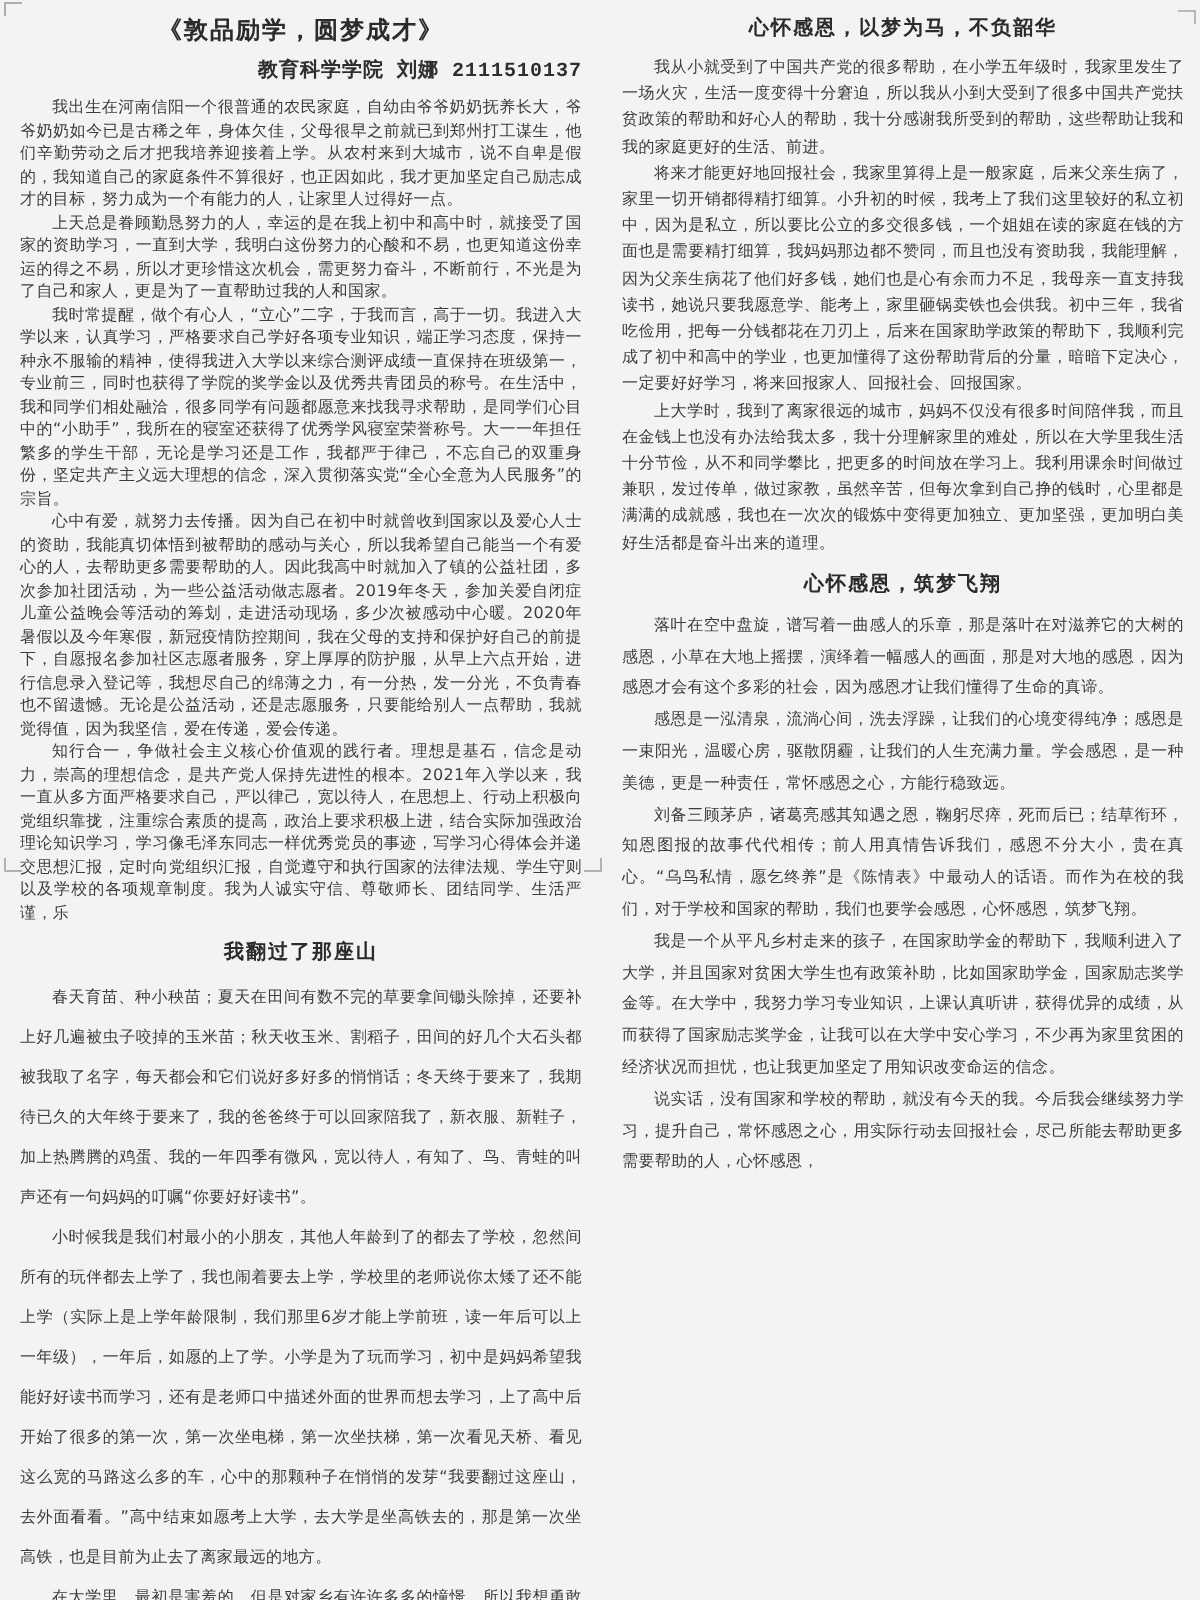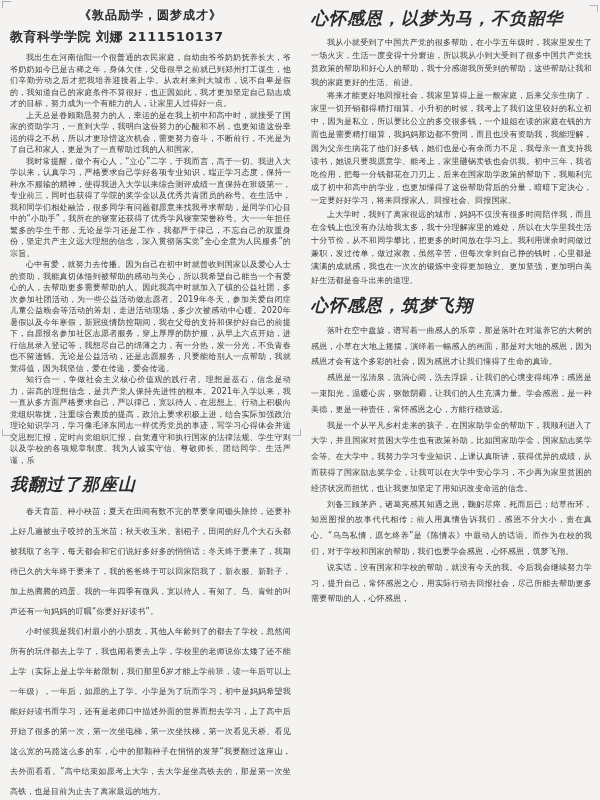--- a/index.html
+++ b/index.html
@@ -22,27 +22,27 @@
   }
   .col-left  { padding-left: 10px; padding-right: 9px; }
   .col-right { padding-left: 11px; padding-right: 8px; }
 
   h1.essay-title {
     font-size: 12px; font-weight: bold; text-align: center;
     color: #2b2b2b; letter-spacing: 1px;
     margin-top: 7px; margin-bottom: 4px; font-family: Liberation Serif, serif;
   }
   .byline {
-    font-size: 13px; font-weight: bold; text-align: left;
-    color: #2f2f2f; margin-bottom: 6px; letter-spacing: 0.5px;
+    font-size: 10px; font-weight: bold; text-align: right;
+    color: #2f2f2f; margin-bottom: 6px; letter-spacing: 0.5px; font-family: Liberation Mono, monospace;
   }
   h2.essay-title {
-    font-size: 17px; font-weight: bold; 
+    font-size: 10px; font-weight: bold; text-align: center;
     color: #2b2b2b; letter-spacing: 1px;
-    margin-top: 7px; margin-bottom: 6px; font-style: italic;
+    margin-top: 7px; margin-bottom: 6px;
   }
   p.body-text {
     font-size: 8px;
     text-align: justify;
     text-justify: inter-ideograph;
     text-indent: 2em;
     color: #3c3c3c;
     letter-spacing: 0.2px;
   }
   .essay1 p.body-text { line-height: 11.5px; }
@@ -89,19 +89,19 @@
     <div class="essay3">
       <h2 class="essay-title">心怀感恩，以梦为马，不负韶华</h2>
       <p class="body-text">我从小就受到了中国共产党的很多帮助，在小学五年级时，我家里发生了一场火灾，生活一度变得十分窘迫，所以我从小到大受到了很多中国共产党扶贫政策的帮助和好心人的帮助，我十分感谢我所受到的帮助，这些帮助让我和我的家庭更好的生活、前进。</p>
       <p class="body-text">将来才能更好地回报社会，我家里算得上是一般家庭，后来父亲生病了，家里一切开销都得精打细算。小升初的时候，我考上了我们这里较好的私立初中，因为是私立，所以要比公立的多交很多钱，一个姐姐在读的家庭在钱的方面也是需要精打细算，我妈妈那边都不赞同，而且也没有资助我，我能理解，因为父亲生病花了他们好多钱，她们也是心有余而力不足，我母亲一直支持我读书，她说只要我愿意学、能考上，家里砸锅卖铁也会供我。初中三年，我省吃俭用，把每一分钱都花在刀刃上，后来在国家助学政策的帮助下，我顺利完成了初中和高中的学业，也更加懂得了这份帮助背后的分量，暗暗下定决心，一定要好好学习，将来回报家人、回报社会、回报国家。</p>
       <p class="body-text">上大学时，我到了离家很远的城市，妈妈不仅没有很多时间陪伴我，而且在金钱上也没有办法给我太多，我十分理解家里的难处，所以在大学里我生活十分节俭，从不和同学攀比，把更多的时间放在学习上。我利用课余时间做过兼职，发过传单，做过家教，虽然辛苦，但每次拿到自己挣的钱时，心里都是满满的成就感，我也在一次次的锻炼中变得更加独立、更加坚强，更加明白美好生活都是奋斗出来的道理。</p>
     </div>
     <div class="essay4">
       <h2 class="essay-title">心怀感恩，筑梦飞翔</h2>
       <p class="body-text">落叶在空中盘旋，谱写着一曲感人的乐章，那是落叶在对滋养它的大树的感恩，小草在大地上摇摆，演绎着一幅感人的画面，那是对大地的感恩，因为感恩才会有这个多彩的社会，因为感恩才让我们懂得了生命的真谛。</p>
       <p class="body-text">感恩是一泓清泉，流淌心间，洗去浮躁，让我们的心境变得纯净；感恩是一束阳光，温暖心房，驱散阴霾，让我们的人生充满力量。学会感恩，是一种美德，更是一种责任，常怀感恩之心，方能行稳致远。</p>
+      <p class="body-text">刘备三顾茅庐，诸葛亮感其知遇之恩，鞠躬尽瘁，死而后已；结草衔环，知恩图报的故事代代相传；前人用真情告诉我们，感恩不分大小，贵在真心。“乌鸟私情，愿乞终养”是《陈情表》中最动人的话语。而作为在校的我们，对于学校和国家的帮助，我们也要学会感恩，心怀感恩，筑梦飞翔。</p>
       <p class="body-text">我是一个从平凡乡村走来的孩子，在国家助学金的帮助下，我顺利进入了大学，并且国家对贫困大学生也有政策补助，比如国家助学金，国家励志奖学金等。在大学中，我努力学习专业知识，上课认真听讲，获得优异的成绩，从而获得了国家励志奖学金，让我可以在大学中安心学习，不少再为家里贫困的经济状况而担忧，也让我更加坚定了用知识改变命运的信念。</p>
-      <p class="body-text">刘备三顾茅庐，诸葛亮感其知遇之恩，鞠躬尽瘁，死而后已；结草衔环，知恩图报的故事代代相传；前人用真情告诉我们，感恩不分大小，贵在真心。“乌鸟私情，愿乞终养”是《陈情表》中最动人的话语。而作为在校的我们，对于学校和国家的帮助，我们也要学会感恩，心怀感恩，筑梦飞翔。</p>
       <p class="body-text">说实话，没有国家和学校的帮助，就没有今天的我。今后我会继续努力学习，提升自己，常怀感恩之心，用实际行动去回报社会，尽己所能去帮助更多需要帮助的人，心怀感恩，</p>
     </div>
   </div>
 
 </div>
 
 </body></html>

